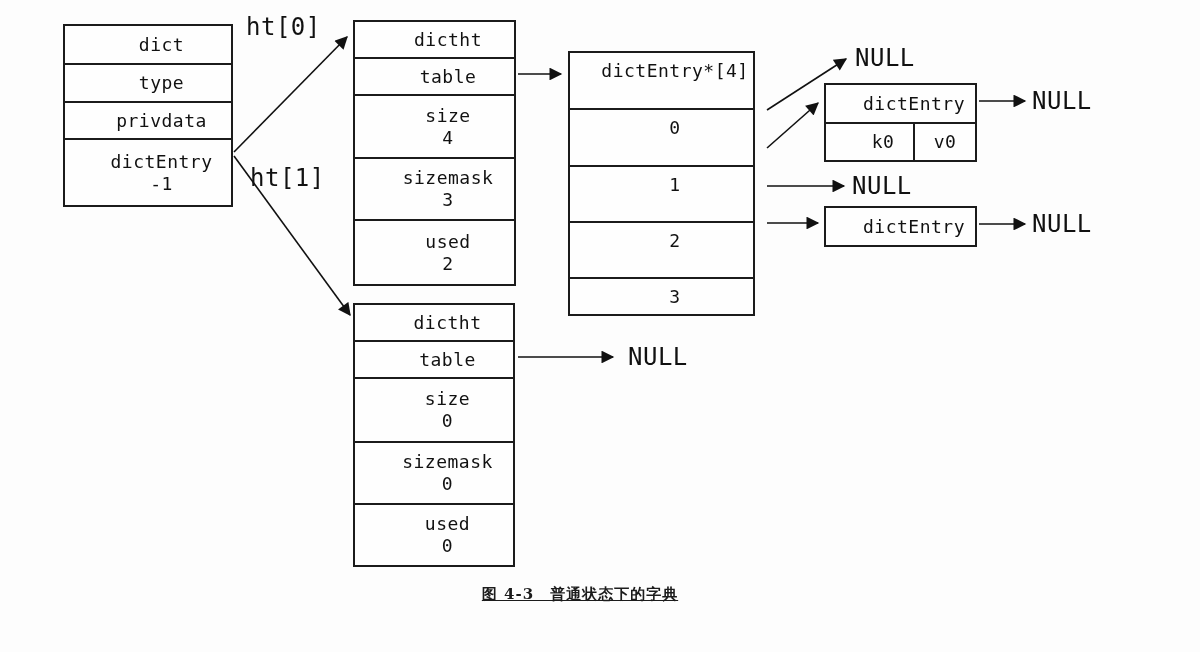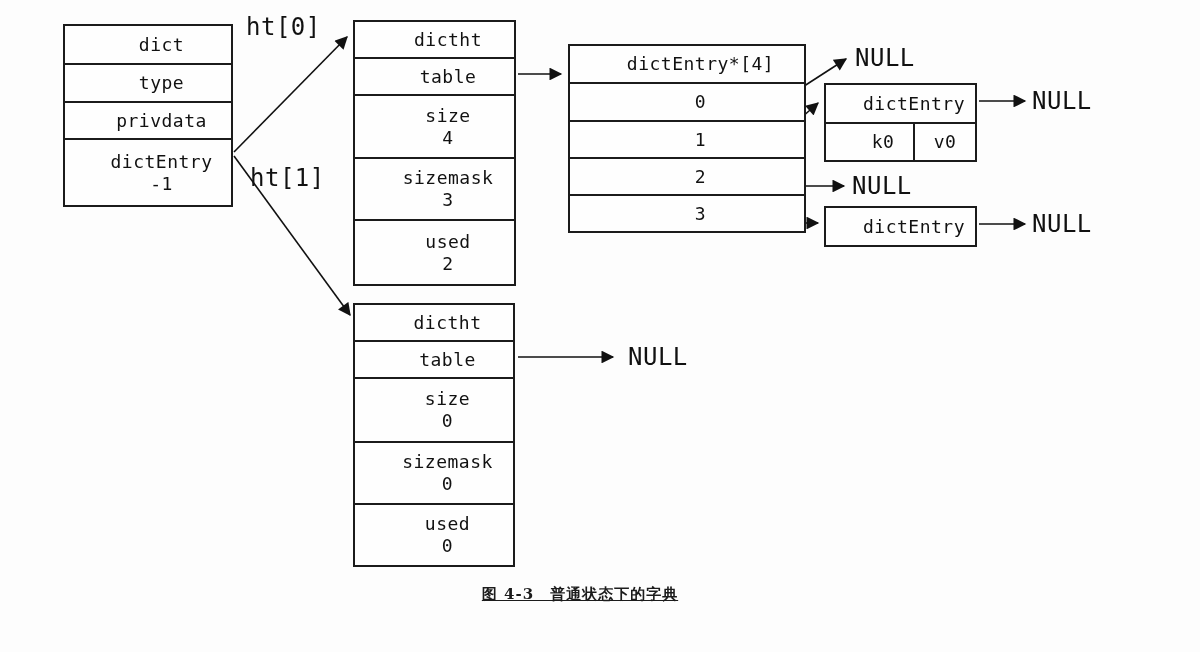--- a/index.html
+++ b/index.html
@@ -97,21 +97,21 @@
     <div class="row" style="height:62px">
       <span>sizemask</span>
       <span>3</span>
     </div>
     <div class="row" style="height:65px">
       <span>used</span>
       <span>2</span>
     </div>
   </div>
 
-  <div class="box" style="left:568px; top:44px; width:238px;">
+  <div class="box" style="left:568px; top:51px; width:187px;gap:19px;">
     <div class="row" style="height:36px">
         <span>dictEntry*[4]</span>
       </div>
     <div class="row" style="height:38px">
         <span>0</span>
       </div>
     <div class="row" style="height:37px">
         <span>1</span>
       </div>
     <div class="row" style="height:37px">

